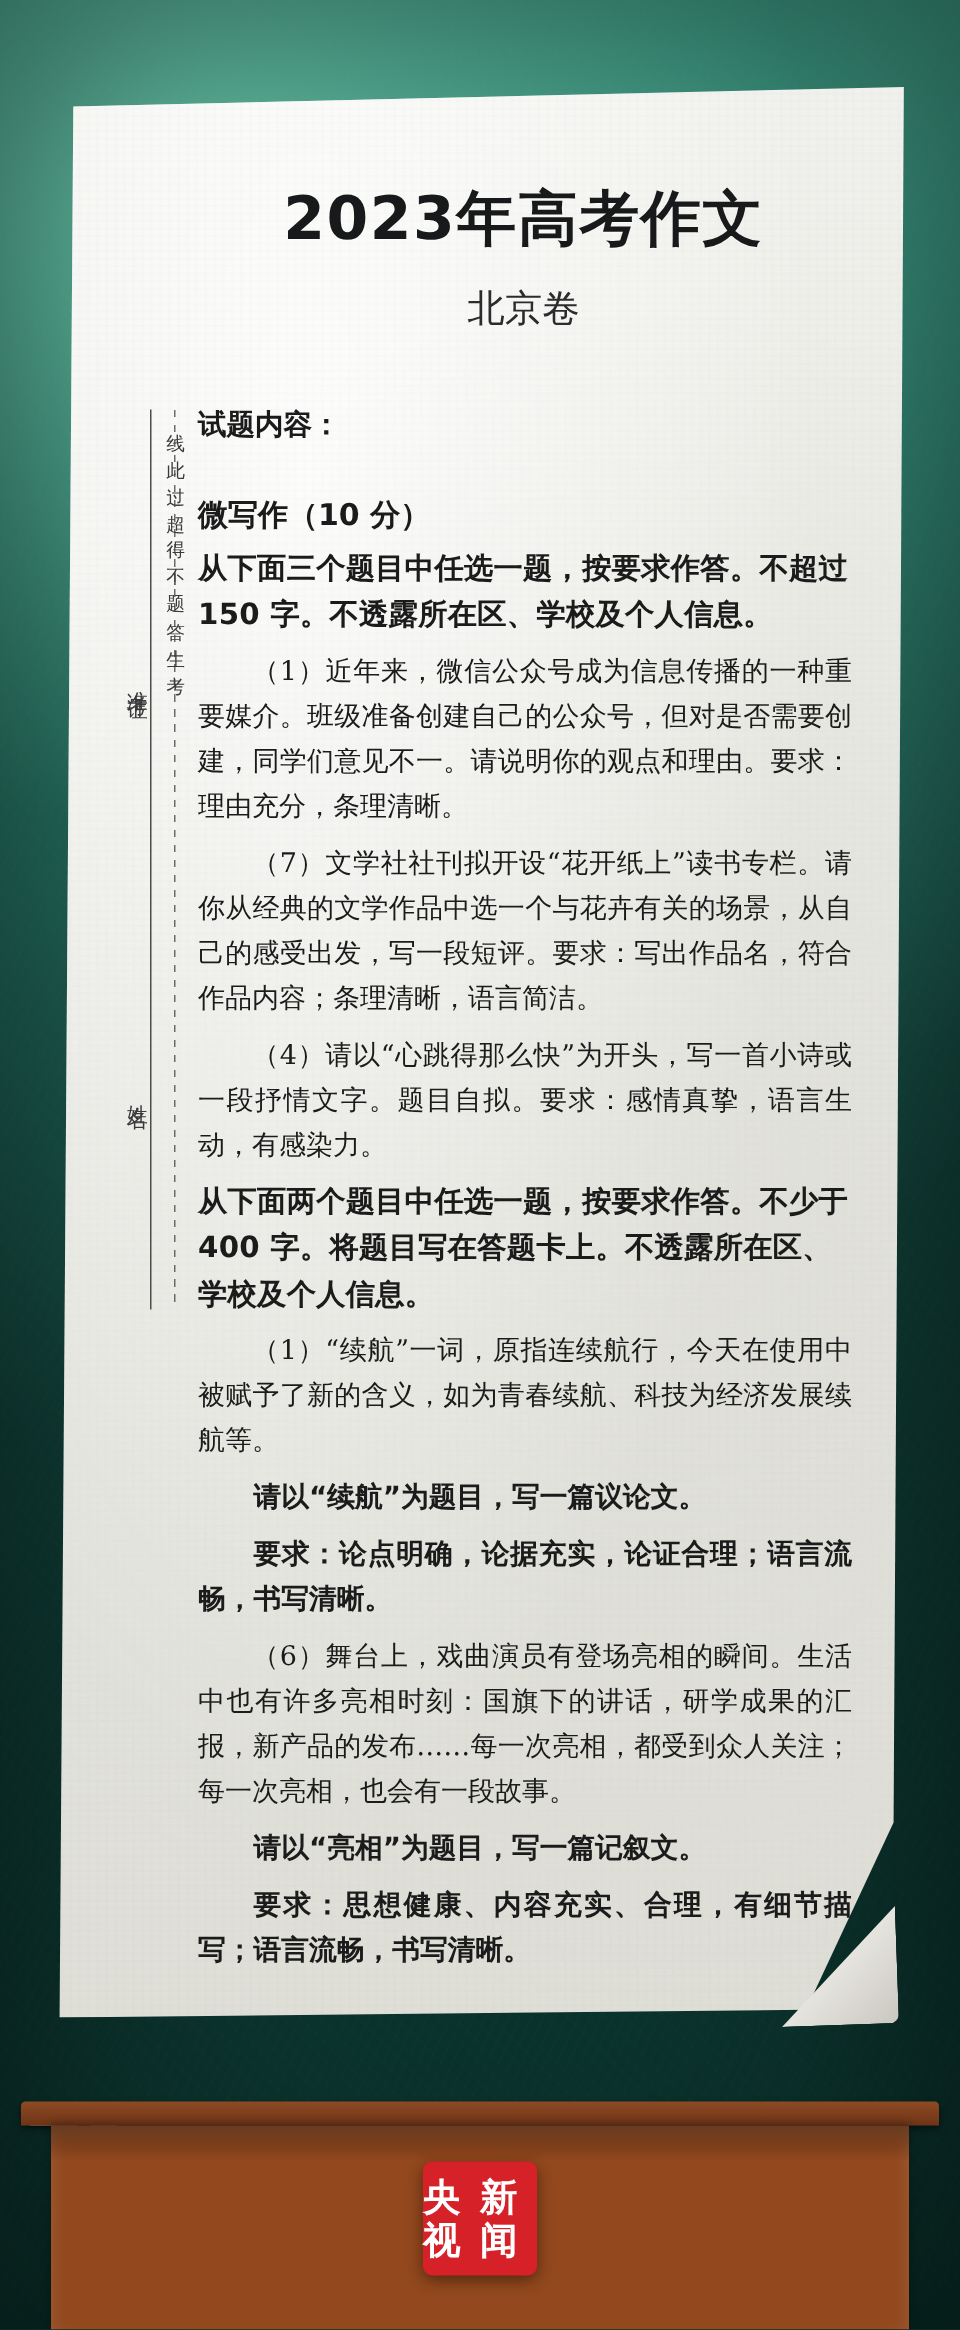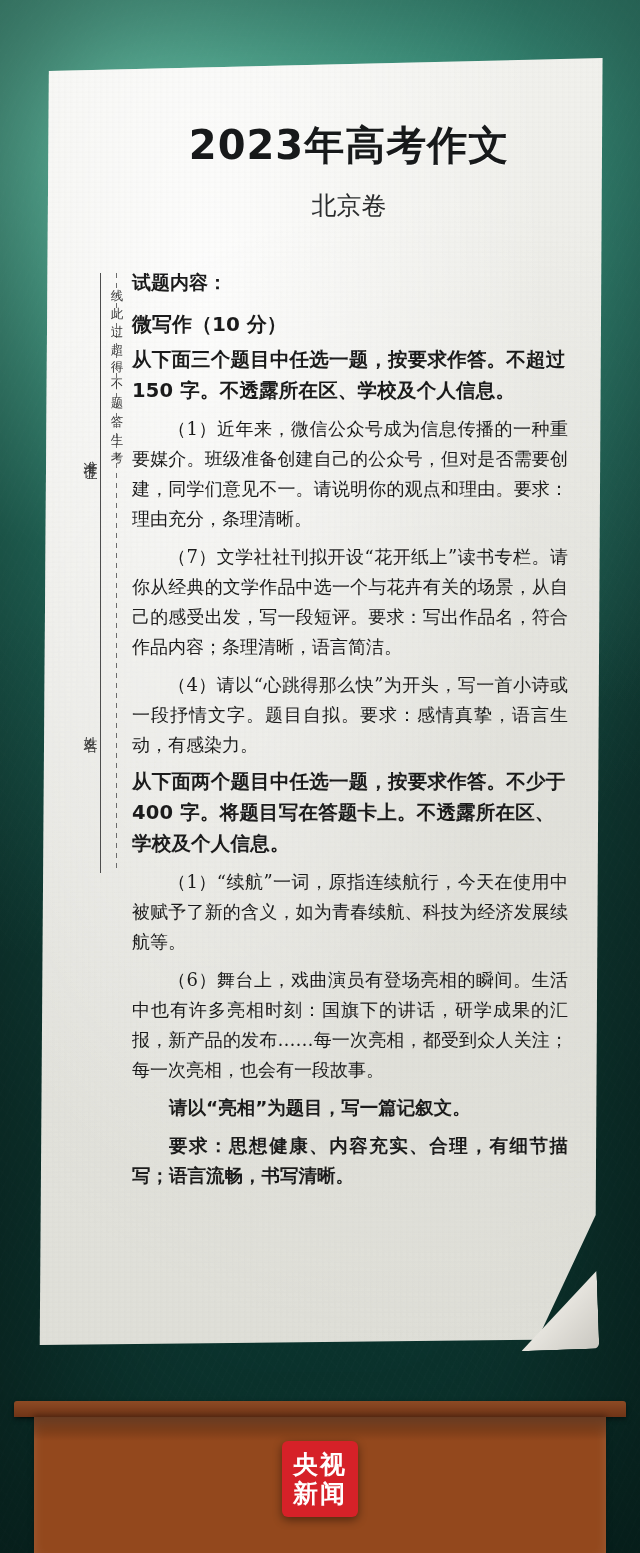--- a/index.html
+++ b/index.html
@@ -86,21 +86,21 @@
     position: absolute;
     left: 50%;
     transform: translateX(-50%);
     bottom: 36px;
     width: 76px;
     height: 76px;
     background: #d62128;
     border-radius: 6px;
     box-shadow: 0 3px 10px rgba(0,0,0,.45);
     display: flex;
-    flex-direction: column;
+    flex-direction: row;
     align-items: center;
     justify-content: center;
     color: #fff;
   }
   .logo-badge span {
     font-size: 25px;
     line-height: 29px;
     font-weight: bold;
     letter-spacing: 2px;
     font-family: "DejaVu Sans", "Liberation Sans", sans-serif;
@@ -189,21 +189,21 @@
   }
   .section-label {
     font-size: 19px;
     font-weight: bold;
     margin: 48px 0 0 2px;
     font-family: "DejaVu Sans", "Liberation Sans", sans-serif;
   }
   .section-head {
     font-size: 20px;
     font-weight: bold;
-    margin: 15px 0 0 2px;
+    margin: 34px 0 0 2px;
     font-family: "DejaVu Sans", "Liberation Sans", sans-serif;
   }
   .bold-block {
     font-size: 19.5px;
     font-weight: bold;
     line-height: 31px;
     margin: 6px 0 0 2px;
     letter-spacing: .2px;
     font-family: "DejaVu Sans", "Liberation Sans", sans-serif;
   }
@@ -279,20 +279,22 @@
     <div class="section-label">试题内容：</div>
 
     <div class="section-head">微写作（10 分）</div>
     <div class="bold-block">从下面三个题目中任选一题，按要求作答。不超过 150 字。不透露所在区、学校及个人信息。</div>
     <p class="body-p">（1）近年来，微信公众号成为信息传播的一种重要媒介。班级准备创建自己的公众号，但对是否需要创建，同学们意见不一。请说明你的观点和理由。要求：理由充分，条理清晰。</p>
     <p class="body-p">（7）文学社社刊拟开设“花开纸上”读书专栏。请你从经典的文学作品中选一个与花卉有关的场景，从自己的感受出发，写一段短评。要求：写出作品名，符合作品内容；条理清晰，语言简洁。</p>
     <p class="body-p">（4）请以“心跳得那么快”为开头，写一首小诗或一段抒情文字。题目自拟。要求：感情真挚，语言生动，有感染力。</p>
 
     <div class="bold-block">从下面两个题目中任选一题，按要求作答。不少于 400 字。将题目写在答题卡上。不透露所在区、学校及个人信息。</div>
     <p class="body-p">（1）“续航”一词，原指连续航行，今天在使用中被赋予了新的含义，如为青春续航、科技为经济发展续航等。</p>
+    <p class="body-p sub">请以“续航”为题目，写一篇议论文。</p>
+    <p class="body-p sub">要求：论点明确，论据充实，论证合理；语言流畅，书写清晰。</p>
     <p class="body-p">（6）舞台上，戏曲演员有登场亮相的瞬间。生活中也有许多亮相时刻：国旗下的讲话，研学成果的汇报，新产品的发布……每一次亮相，都受到众人关注；每一次亮相，也会有一段故事。</p>
     <p class="body-p sub">请以“亮相”为题目，写一篇记叙文。</p>
     <p class="body-p sub">要求：思想健康、内容充实、合理，有细节描写；语言流畅，书写清晰。</p>
   </div>
 
   <div class="curl"></div>
 </div>
 
 <div class="chalk-stub chalk-1"></div>
 <div class="chalk-stub chalk-2"></div>

